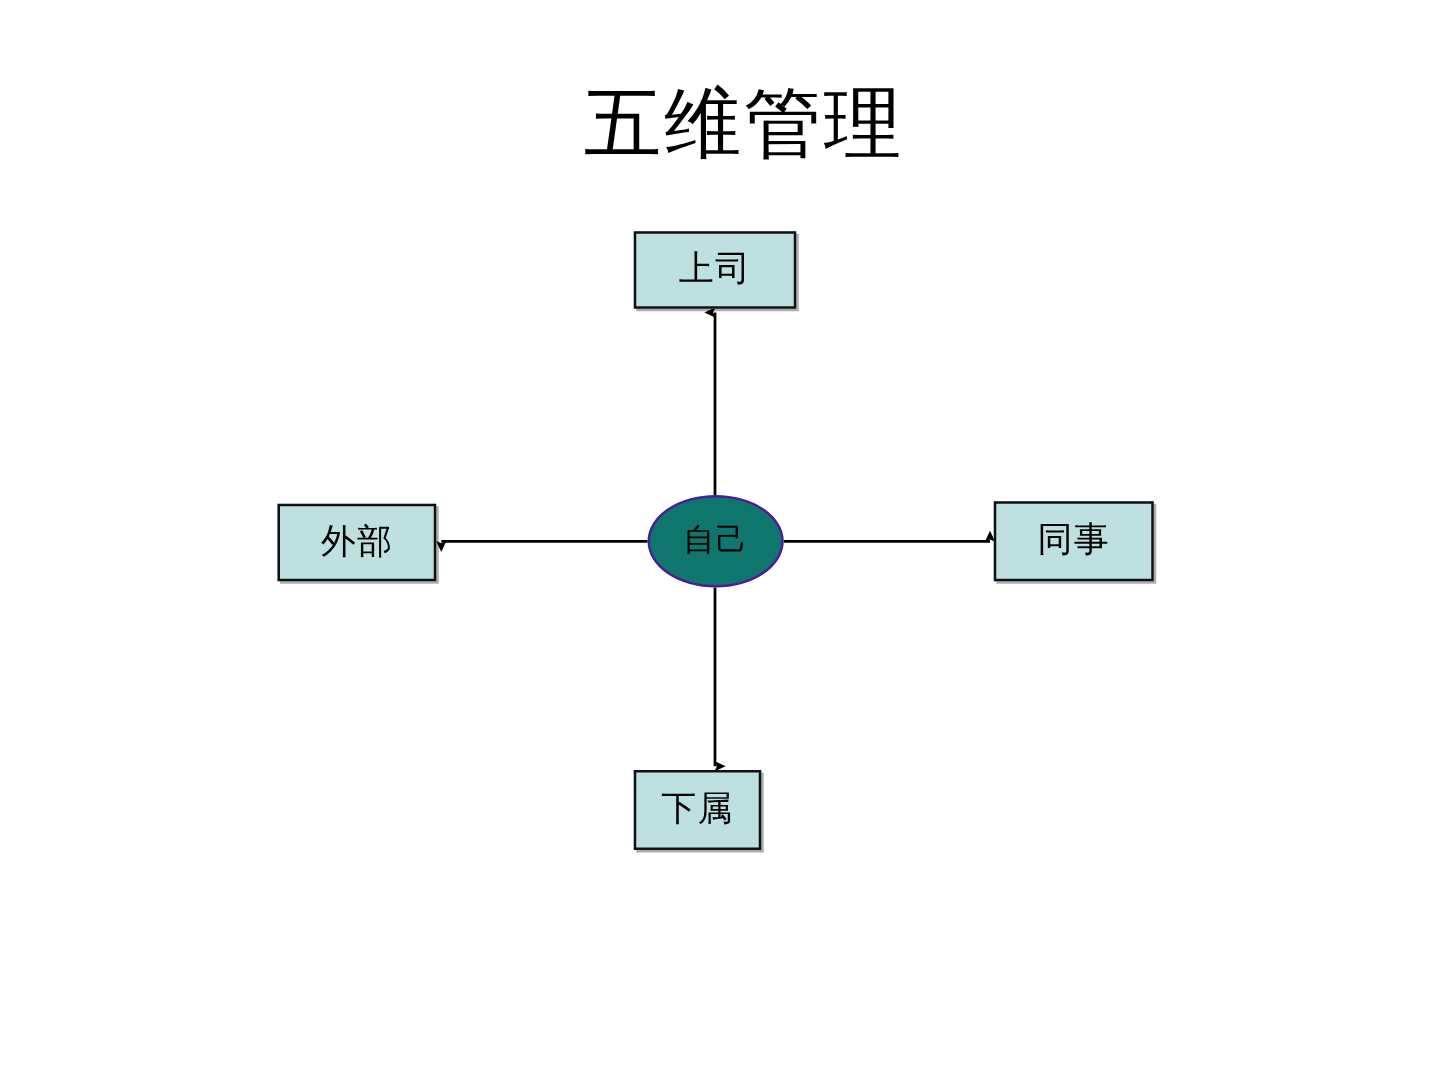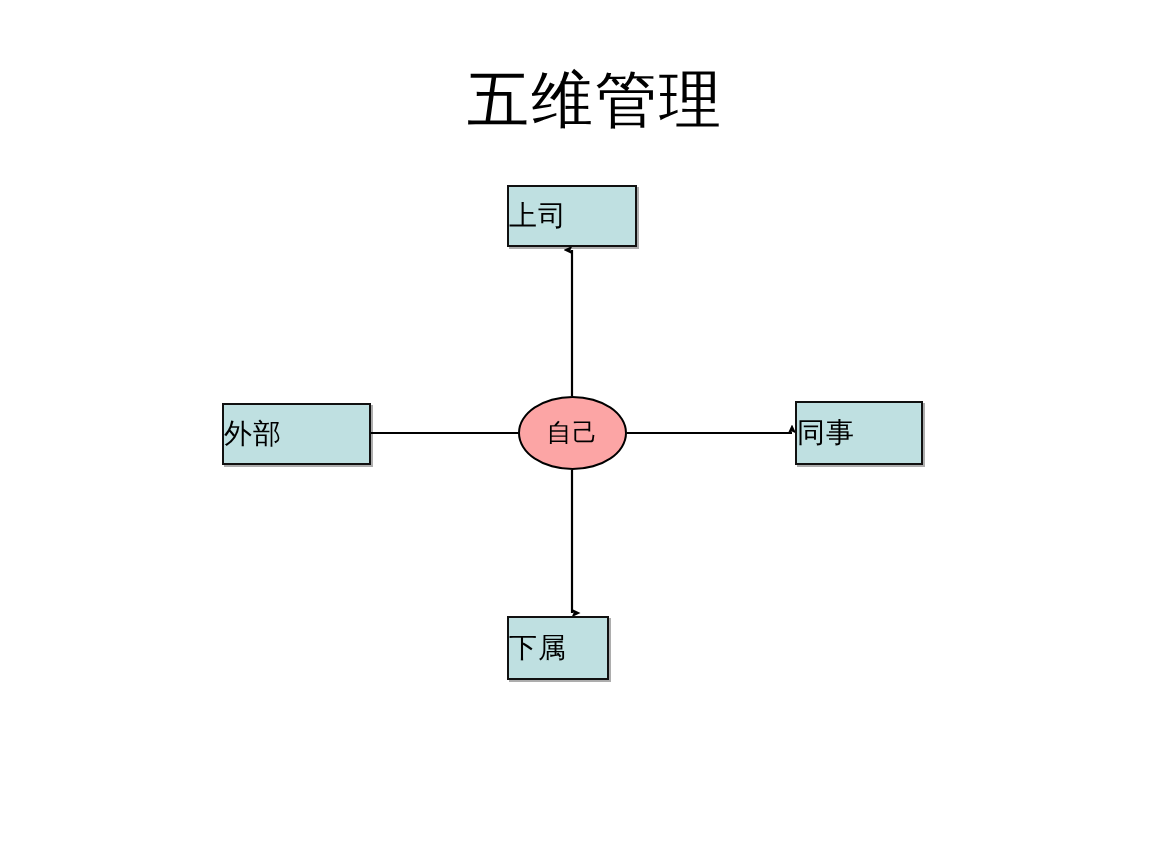--- a/index.html
+++ b/index.html
@@ -49,42 +49,43 @@
   }
 
   
   .node {
     position: absolute;
     background: #bfe0e1;
     border: 2px solid #111111;
     box-sizing: border-box;
     display: flex;
     align-items: center;
+    justify-content: center;
     font-family: "Liberation Serif", "DejaVu Serif", serif;
     font-size: 28px;
     line-height: 30px;
     font-weight: 400;
     color: #000000;
     letter-spacing: 1px;
     white-space: nowrap;
     box-shadow: 2px 2px 0 rgba(0,0,0,0.32);
   }
   .node-boss   { left: 507px; top: 185px;  width: 130px; height: 62px; }
   .node-peer   { left: 795px; top: 401px;  width: 128px; height: 64px; }
   .node-sub    { left: 507px; top: 616px;  width: 102px; height: 64px; }
-  .node-ext    { left: 222px; top: 403px;  width: 149px; height: 62px; }
+  .node-ext    { left: 222px; top: 403px;  width: 127px; height: 62px; }
 
   .node-self {
     position: absolute;
     left: 518px;
     top: 396px;
     width: 109px;
     height: 74px;
-    background: #fca5a5;
-    border: 2px solid #000000;
+    background: #0f766e;
+    border: 2px solid #4c1d95;
     border-radius: 50%;
     box-sizing: border-box;
     display: flex;
     align-items: center;
     justify-content: center;
     font-family: "Liberation Serif", "DejaVu Serif", serif;
     font-size: 25px;
     line-height: 26px;
     color: #000000;
     letter-spacing: 1px;

